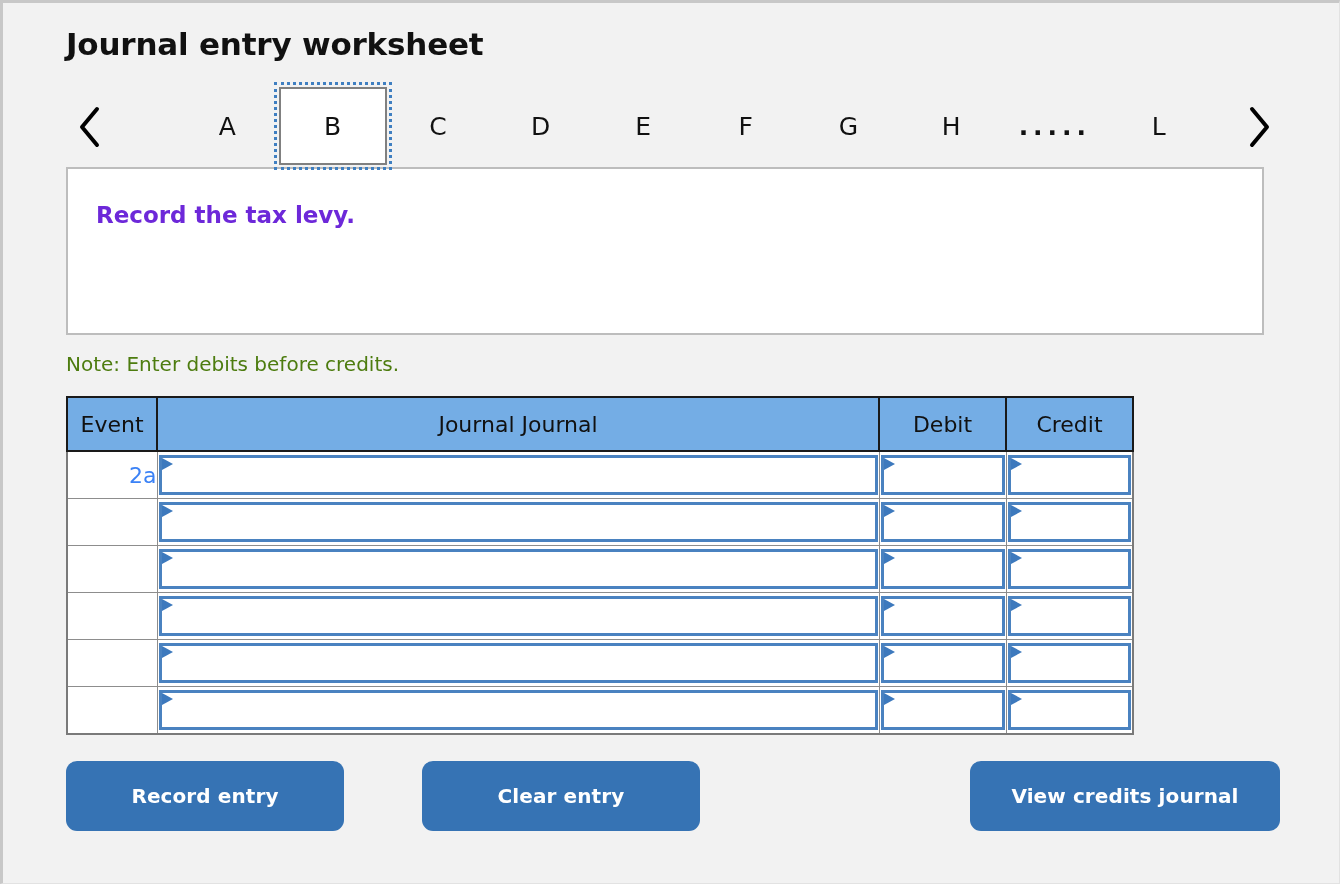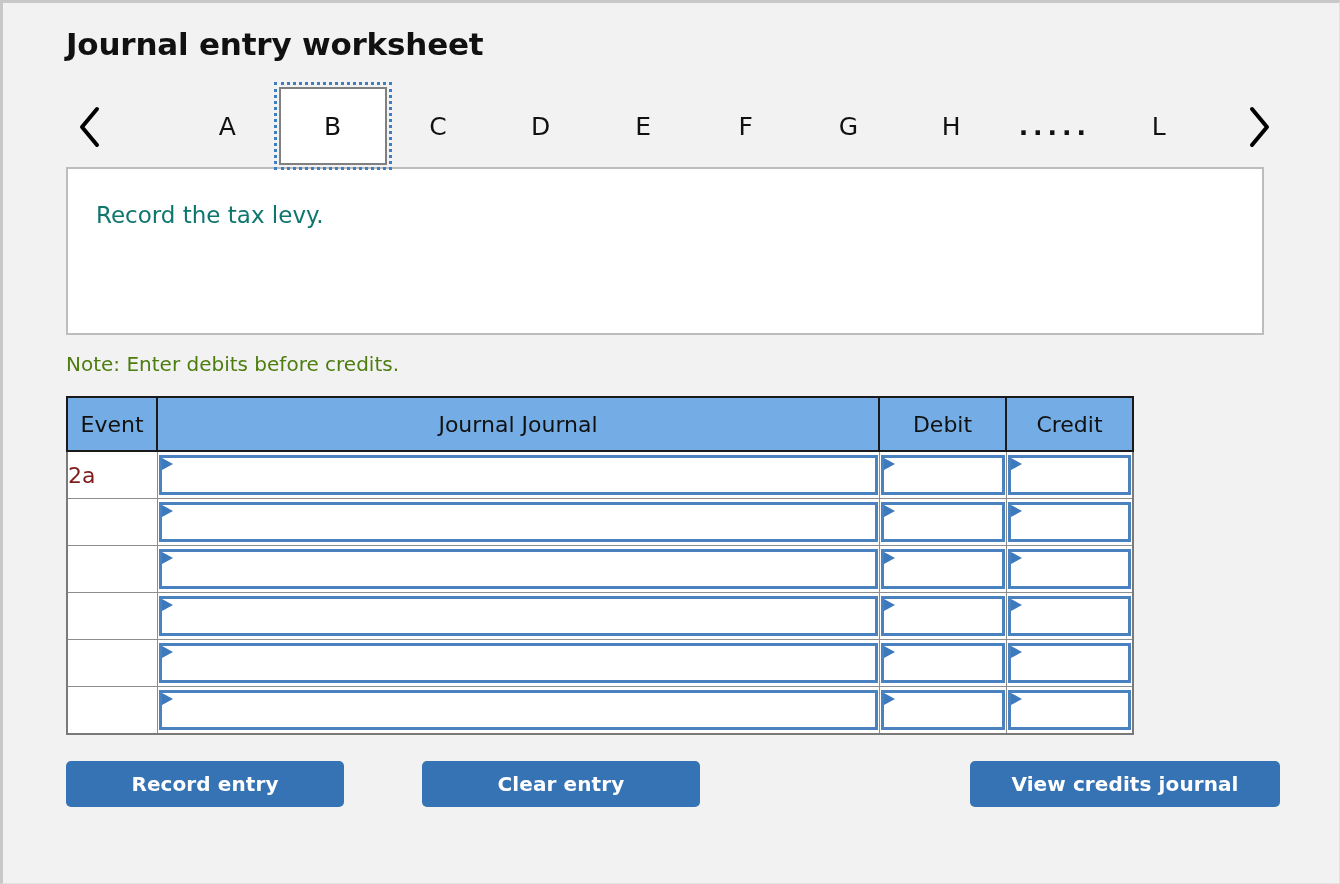--- a/index.html
+++ b/index.html
@@ -113,23 +113,24 @@
     position: relative;
     margin-top: -2px;
     height: 168px;
     background: #ffffff;
     border: 2px solid #bdbdbd;
     box-sizing: border-box;
     width: 1198px;
   }
   .prompt-text {
     font-size: 23px;
-    color: #0f766e;
+    color: #6d28d9;
     padding: 32px 0 0 28px;
     line-height: 1.3;
+    font-weight: bold;
   }
 
   
   .note {
     color: #4d7c0f;
     font-size: 20px;
     margin-top: 17px;
     line-height: 1.2;
   }
 
@@ -157,23 +158,23 @@
     height: 46px;
     background: #ffffff;
     vertical-align: middle;
   }
   .col-event  { width: 90px; }
   .col-gj     { width: 722px; }
   .col-debit  { width: 127px; }
   .col-credit { width: 127px; }
 
   .event-cell {
-    text-align: left;
+    text-align: right;
     font-size: 22px;
-    color: #7f1d1d;
+    color: #3b82f6;
   }
 
   
   .cell-input-wrap {
     padding: 0;
   }
   .field {
     position: relative;
     height: 40px;
     margin: 2px 1px 2px 1px;
@@ -195,27 +196,27 @@
 
   
   .actions {
     position: relative;
     margin-top: 26px;
     height: 66px;
   }
   .btn {
     position: absolute;
     top: 0;
-    height: 46px;
+    height: 70px;
     background: #3673b4;
     color: #ffffff;
     font-size: 20px;
     font-weight: bold;
     border: none;
-    border-radius: 5px;
+    border-radius: 11px;
     cursor: pointer;
     font-family: "DejaVu Sans", "Liberation Sans", sans-serif;
     display: flex;
     align-items: center;
     justify-content: center;
     letter-spacing: 0.1px;
   }
   .btn-record { left: 0px;   width: 278px; }
   .btn-clear  { left: 356px; width: 278px; }
   .btn-view   { left: 904px; width: 310px; }

